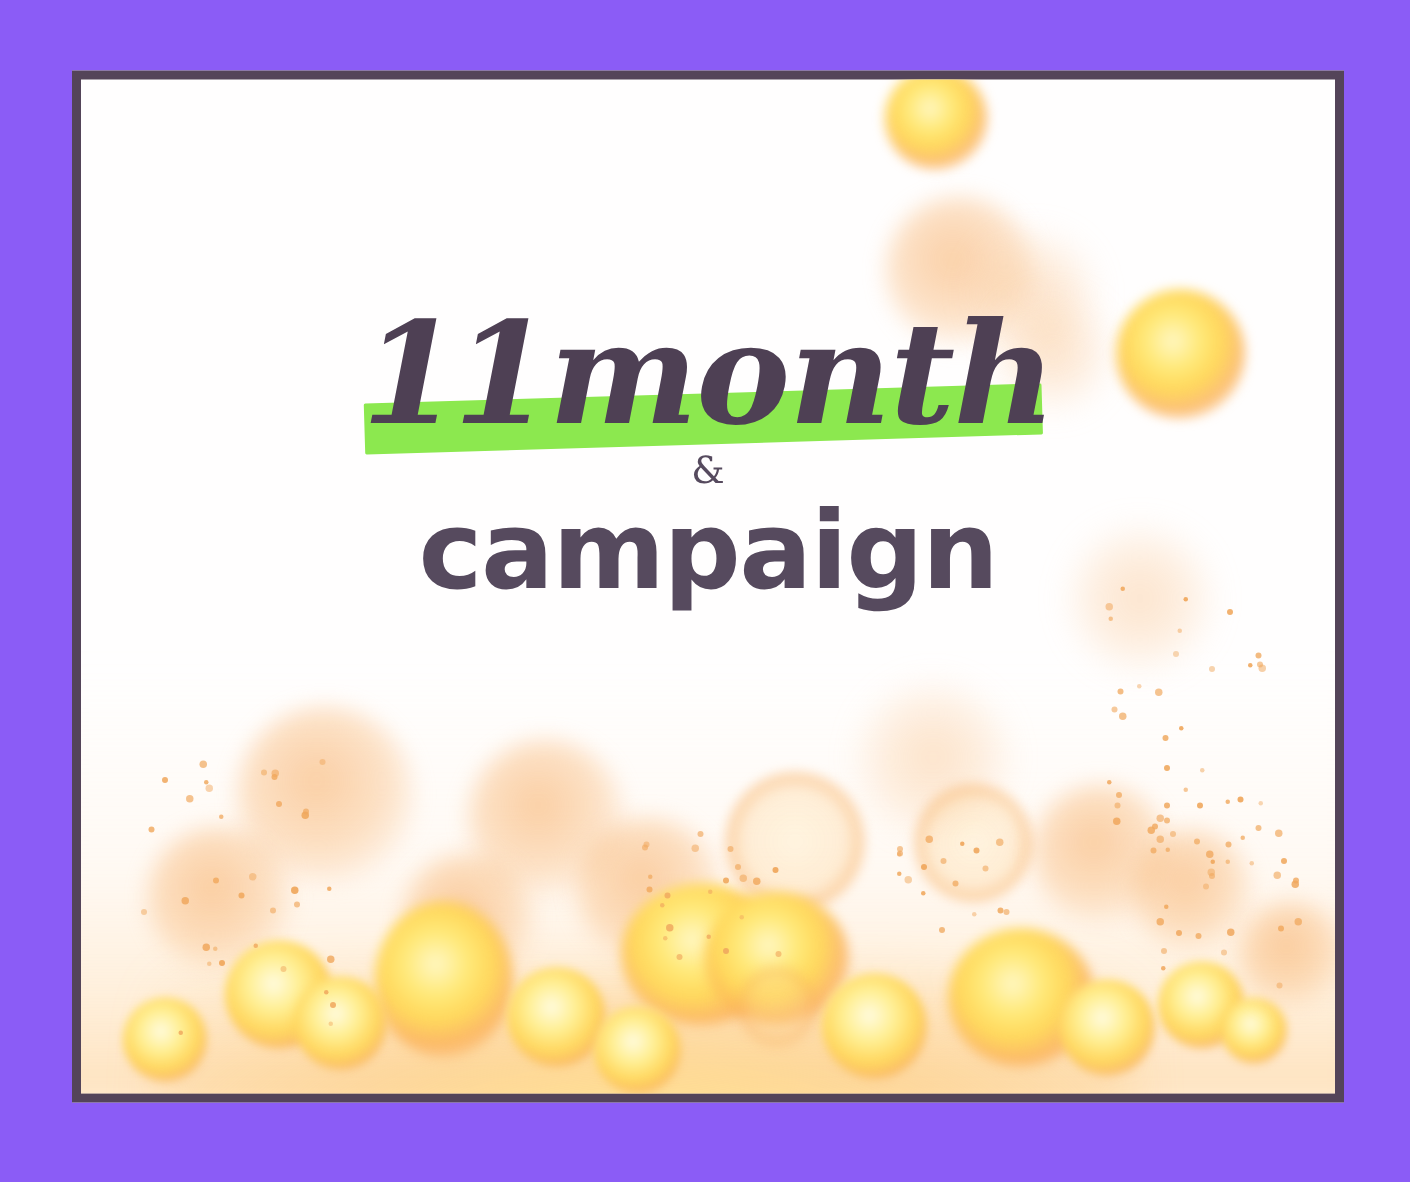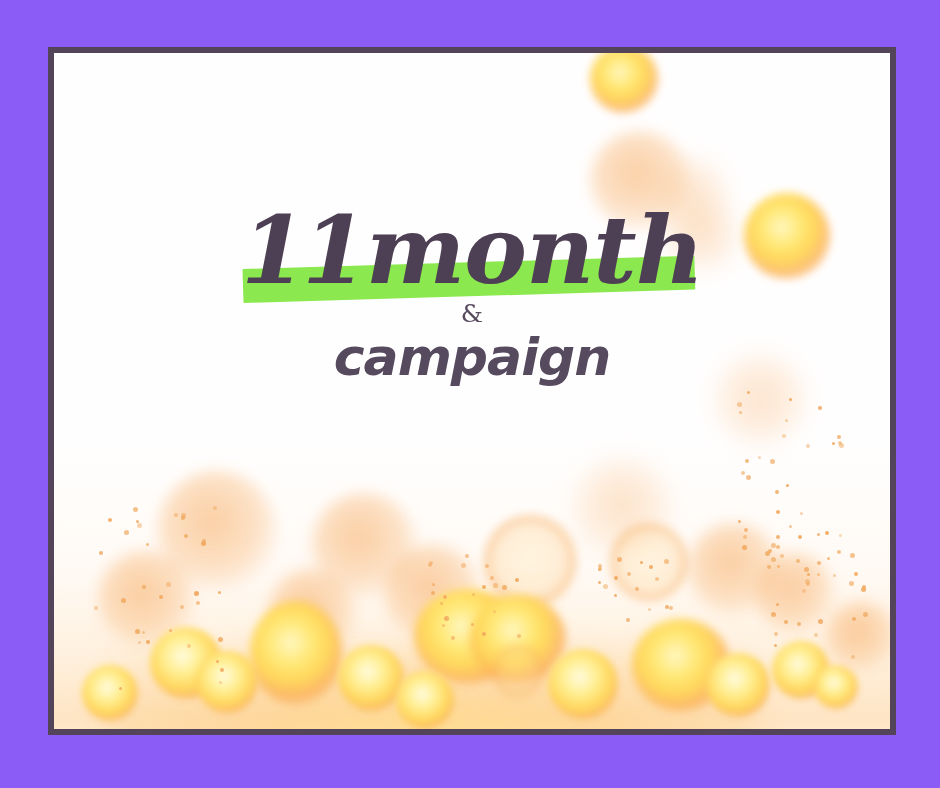--- a/index.html
+++ b/index.html
@@ -178,22 +178,21 @@
     font-weight:400;
     font-style:normal;
     font-size:25px;
     line-height:1;
     color:#564a5e;
   }
   #campaign{
     margin:4px 0 0 0;
     font-family:"DejaVu Sans", sans-serif;
     font-weight:700;
-    font-style:italic;
-    font-size:52px;
+    font-size:72px;
     line-height:1.05;
     letter-spacing:-1px;
     color:#564a5e;
   }
 </style>
 </head>
 <body>
 
 <div id="poster">
 

